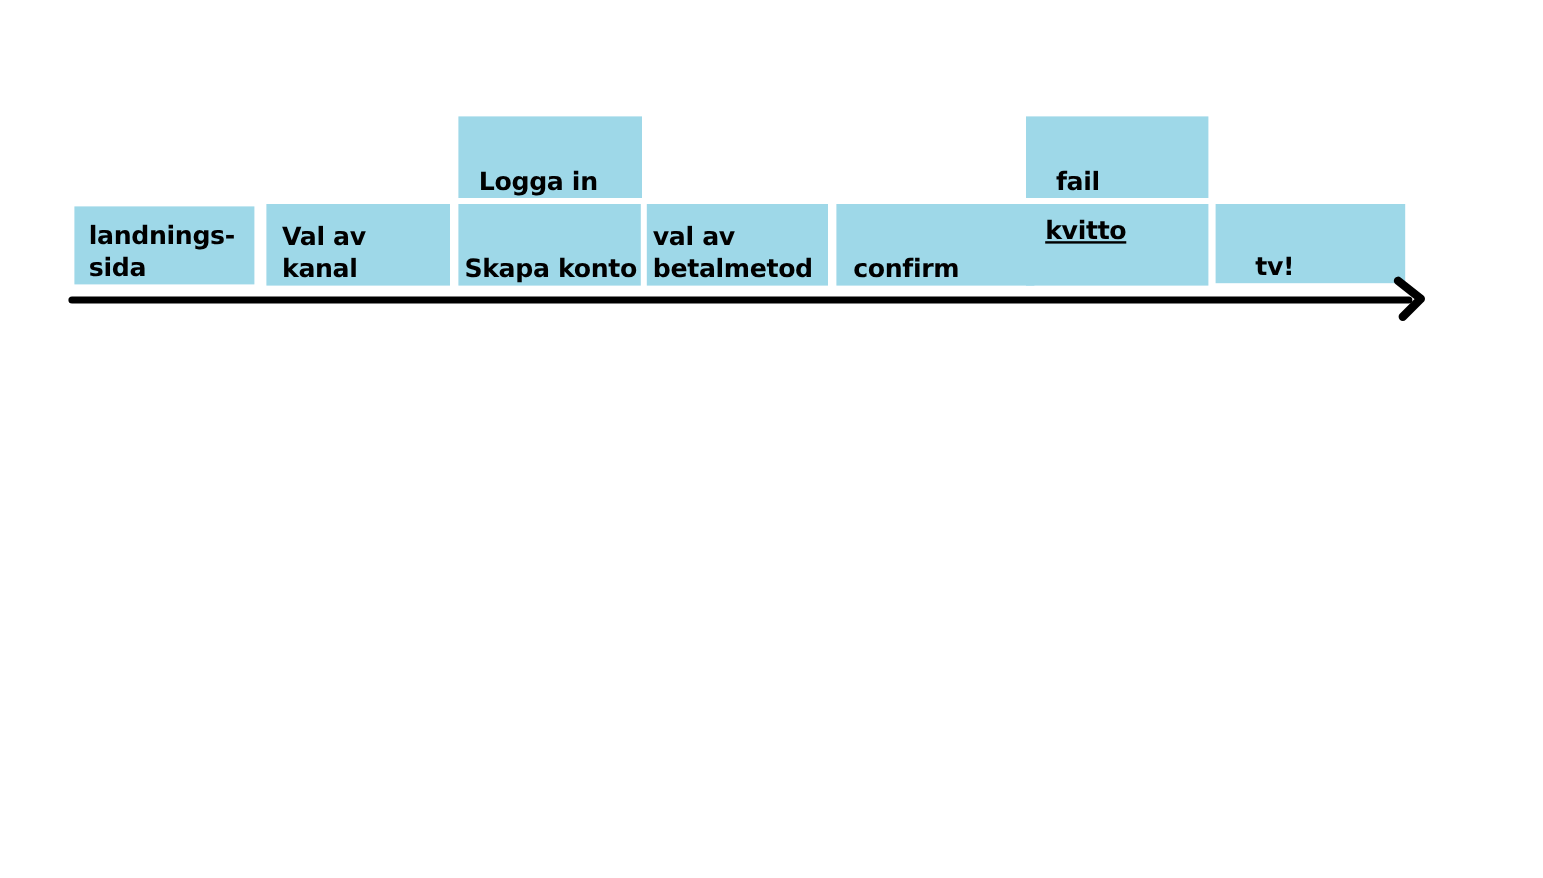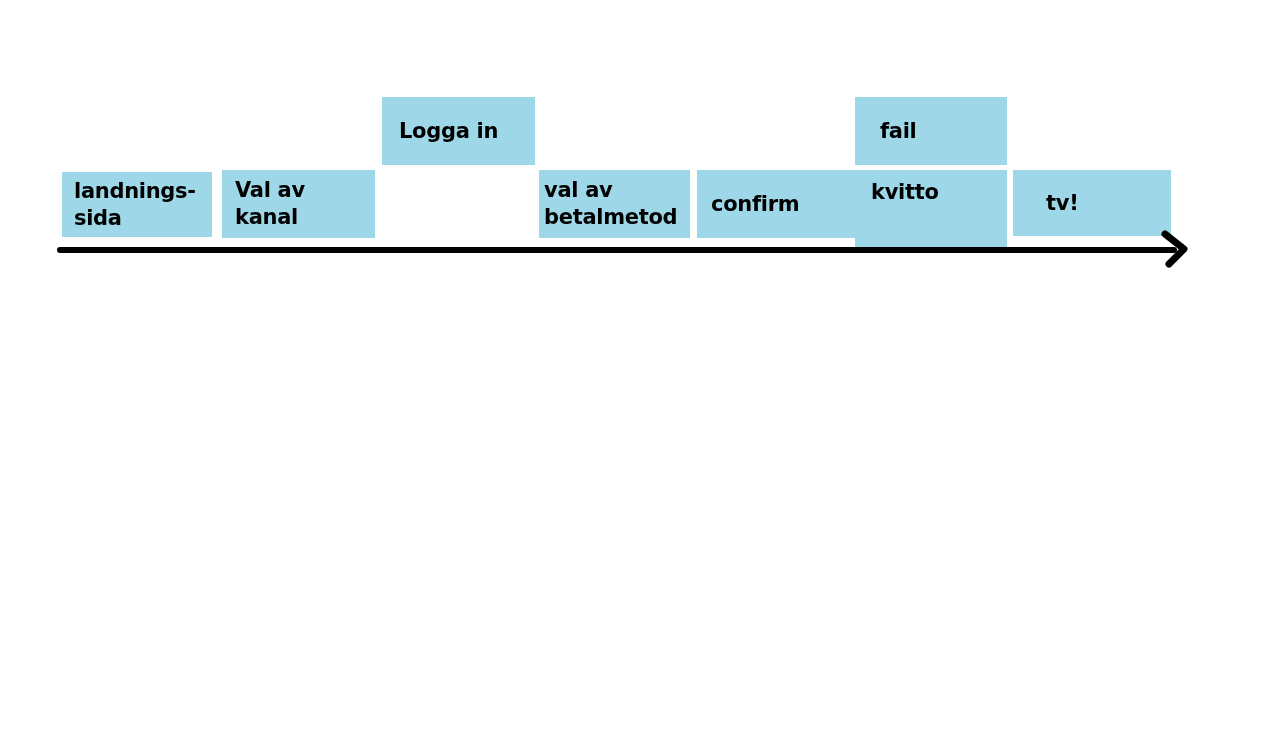--- a/index.html
+++ b/index.html
@@ -17,21 +17,21 @@
     width: 1286px;
     height: 732px;
     background: var(--bg-color, #ffffff);
     overflow: hidden;
   }
   .box {
     position: absolute;
     background: var(--box-fill, #9ed8e8);
     color: var(--text-color, #000000);
     display: flex;
-    align-items: center;
+    align-items: flex-end;
     box-sizing: border-box;
     font-size: 21px;
     font-weight: bold;
     line-height: 1.28;
     letter-spacing: -0.3px;
   }
   .box .label {
     white-space: pre-line;
   }
   .box.top-align {
@@ -63,31 +63,34 @@
 
   <div class="box" style="left:855px; top:97px; width:152px; height:68px; padding-left:25px;">
     <span class="label">fail</span>
   </div>
 
   <div class="box" style="left:222px; top:170px; width:153px; height:68px; padding-left:13px;">
     <span class="label">Val av
 kanal</span>
   </div>
 
+  <div class="box" style="left:382px; top:170px; width:152px; height:68px; padding-left:5px;">
+    <span class="label">Skapa konto</span>
+  </div>
 
   <div class="box" style="left:539px; top:170px; width:151px; height:68px; padding-left:5px;">
     <span class="label">val av
 betalmetod</span>
   </div>
 
   <div class="box" style="left:697px; top:170px; width:165px; height:68px; padding-left:14px;">
     <span class="label">confirm</span>
   </div>
 
-  <div class="box top-align" style="left:855px; top:170px; width:152px; height:83px; padding-left:16px; padding-top:9px;">
+  <div class="box top-align" style="left:855px; top:170px; width:152px; height:68px; padding-left:16px; padding-top:9px;text-decoration:underline;">
     <span class="label">kvitto</span>
   </div>
 
   <div class="box" style="left:1013px; top:170px; width:158px; height:66px; padding-left:33px;">
     <span class="label">tv!</span>
   </div>
 
   <svg class="arrow-svg" width="1286" height="732" viewBox="0 0 1286 732">
     <line class="arrow-stroke" x1="60" y1="250" x2="1174" y2="250" stroke-width="6" stroke-linecap="round"></line>
     <polyline class="arrow-stroke" points="1165,234 1184,249 1169,264" fill="none" stroke-width="7" stroke-linecap="round" stroke-linejoin="round"></polyline>

